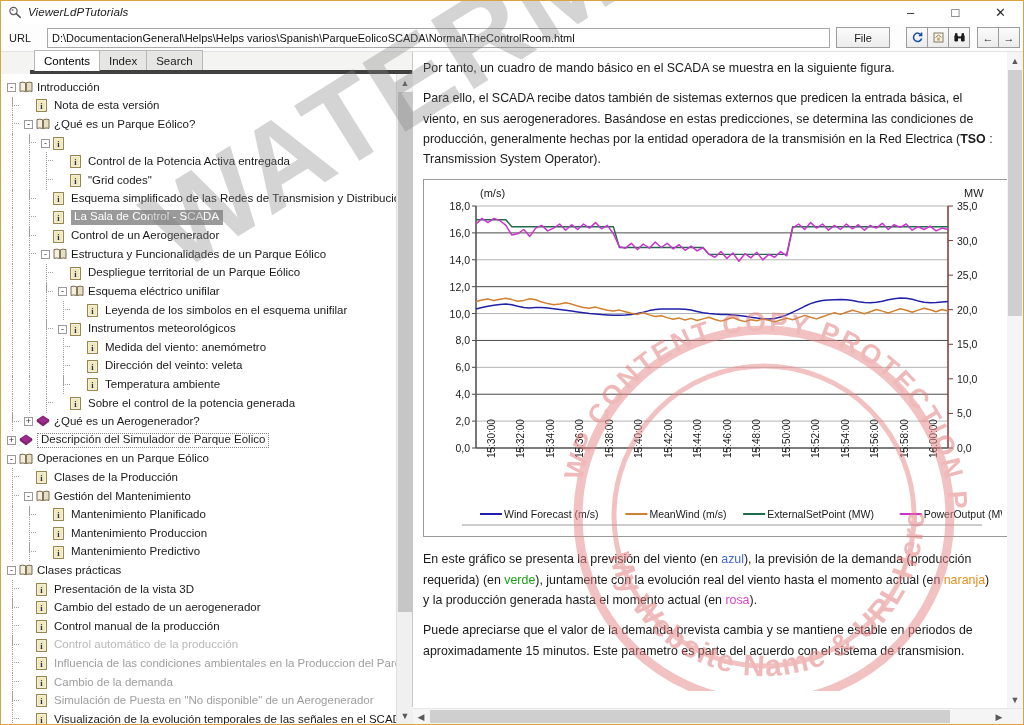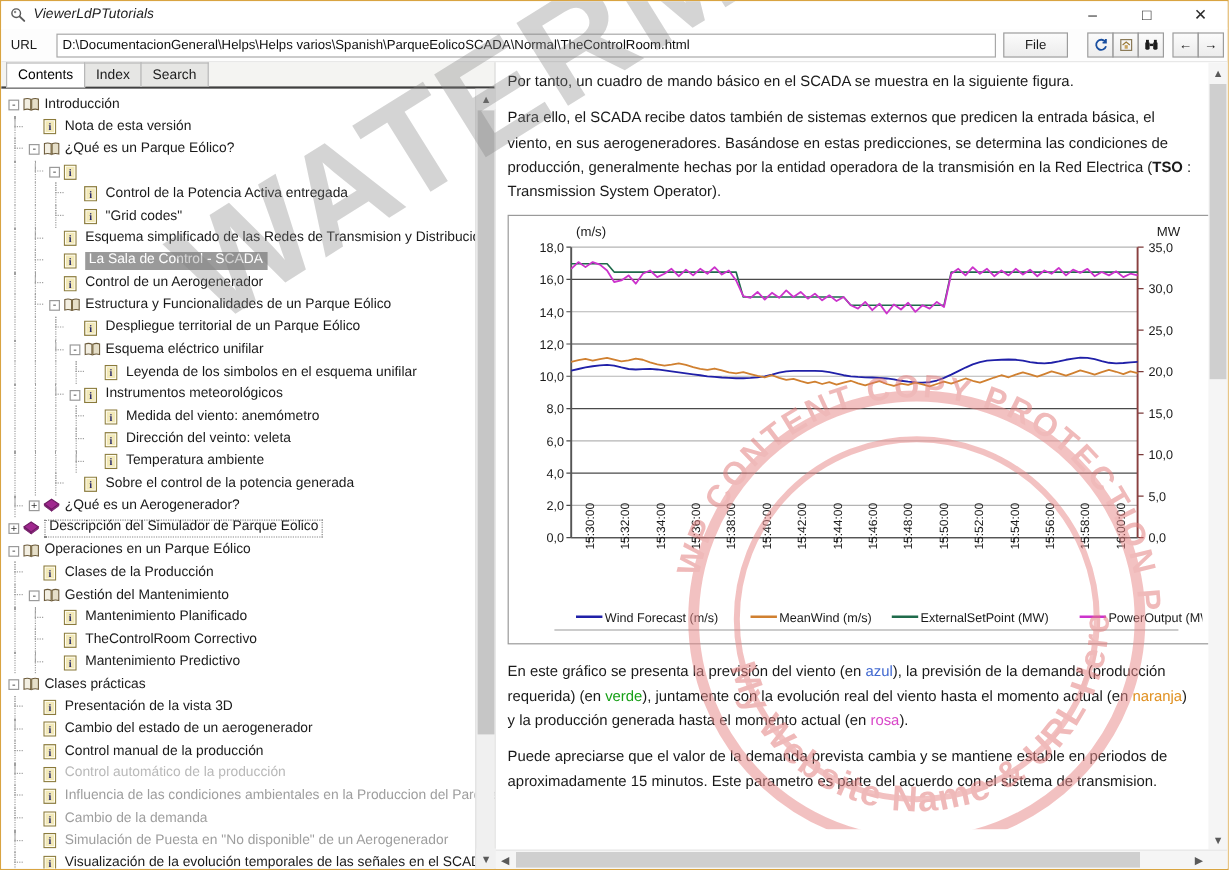--- a/index.html
+++ b/index.html
@@ -118,21 +118,22 @@
     flex-direction: column;
     border-right: 1px solid #c9c9c9;
     position: relative;
   }
   .tabs {
     height: 22px;
     display: flex;
     align-items: flex-end;
     padding-left: 4px;
     background: #f4f4f2;
-    border-bottom: 2px solid #404040;
+    border-bottom: 4px solid #404040;
+    margin-left: 29px;
   }
   .tab {
     height: 20px;
     padding: 0 9px;
     font-size: 11.5px;
     color: #1b1b1b;
     display: flex; align-items: center;
     border: 1px solid #b8b8b8;
     border-bottom: none;
     background: #e6e6e4;
@@ -704,21 +705,21 @@
             <div class="node" style="padding-left: 40px;">
               <span class="conn" style="left: 11px;"></span>
               <span class="conn" style="left: 28px;"></span>
               <span class="elbow" style="left: 28px; top: 0px;"></span>
               <span class="pm empty"></span>
               <span class="gicon"><svg class="ico-page" viewBox="0 0 11 13">
                   <rect x=".6" y=".6" width="9.8" height="11.8" fill="#fffdf0" stroke="#8a7a3a" stroke-width="1"></rect>
                   <rect x="2" y="2" width="7" height="9" fill="#f2e9b8"></rect>
                   <text x="5.5" y="9.6" font-size="8.5" font-family="Liberation Serif, serif" font-weight="bold" fill="#2a2a6a" text-anchor="middle">i</text>
                 </svg></span>
-              <span class="lbl">TheControlRoom Correctivo</span>
+              <span class="lbl">Mantenimiento Produccion</span>
             </div>
             <div class="node" style="padding-left: 40px;">
               <span class="conn" style="left: 11px;"></span>
               <span class="conn" style="left: 28px;"></span>
               <span class="elbow" style="left: 28px; top: 0px;"></span>
               <span class="pm empty"></span>
               <span class="gicon"><svg class="ico-page" viewBox="0 0 11 13">
                   <rect x=".6" y=".6" width="9.8" height="11.8" fill="#fffdf0" stroke="#8a7a3a" stroke-width="1"></rect>
                   <rect x="2" y="2" width="7" height="9" fill="#f2e9b8"></rect>
                   <text x="5.5" y="9.6" font-size="8.5" font-family="Liberation Serif, serif" font-weight="bold" fill="#2a2a6a" text-anchor="middle">i</text>

